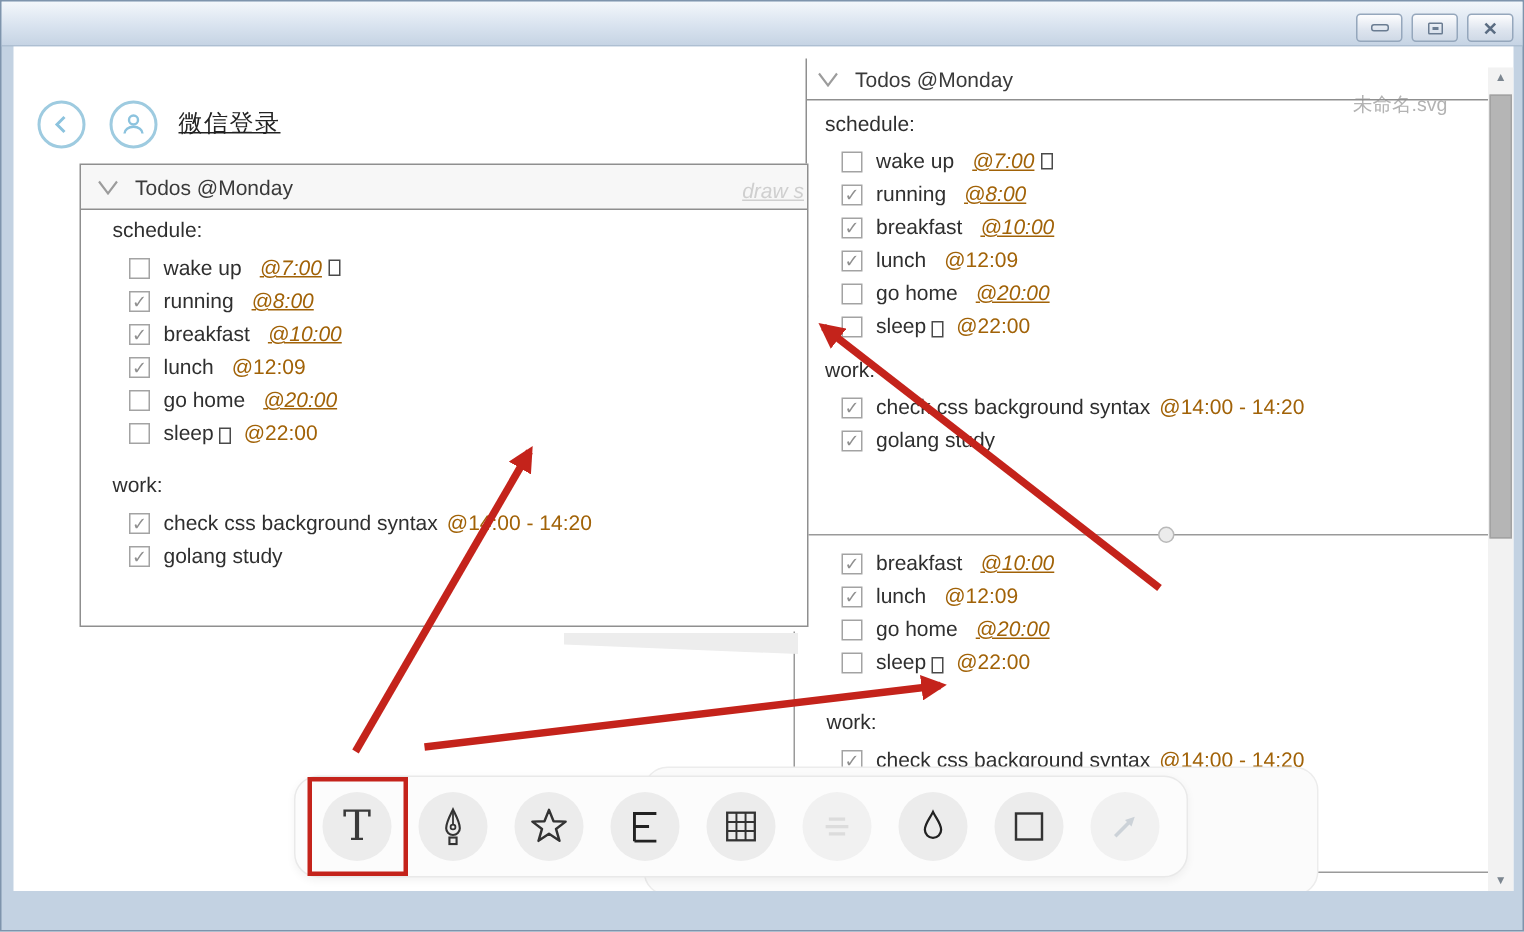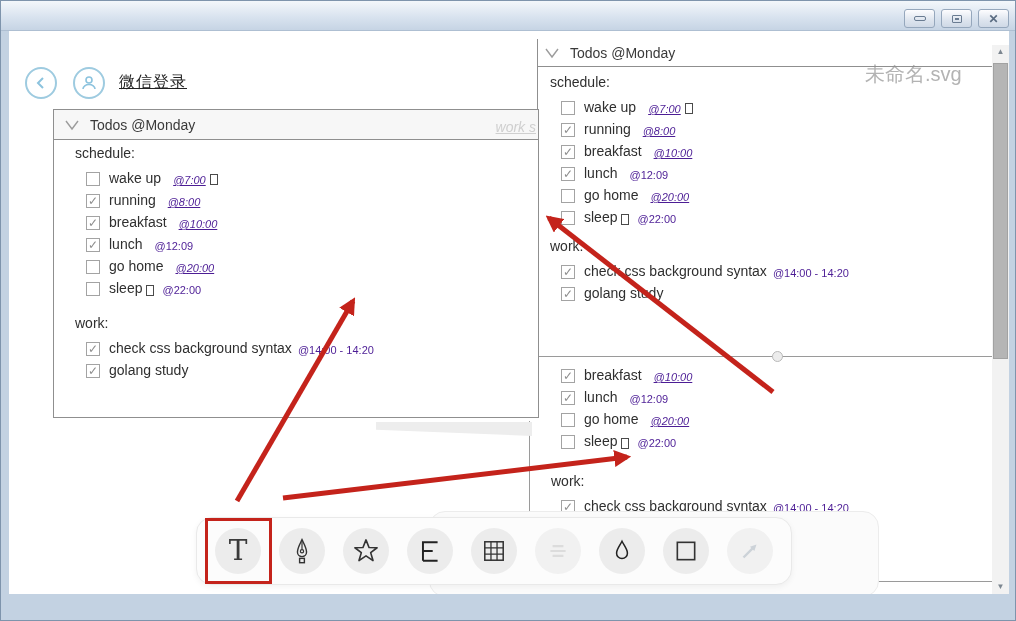--- a/index.html
+++ b/index.html
@@ -22,21 +22,21 @@
 
   .canvas { position:absolute; left:8px; top:30px; width:1000px; height:563px;
     background:#fff; overflow:hidden; }
 
   
   .circle-btn { position:absolute; width:32px; height:32px; border:2px solid #9ecbe0;
     border-radius:50%; display:flex; align-items:center; justify-content:center; background:#fff; }
   .login-link { position:absolute; left:110px; top:41px; font-size:16px; color:#222;
     text-decoration:underline; letter-spacing:1px; }
 
-  .doc-title { position:absolute; left:856px; top:30px; font-size:20px; color:#b3b3b3; }
+  .doc-title { position:absolute; left:893px; top:30px; font-size:13px; color:#b3b3b3; }
 
   
   .panel-border { border:1px solid #8f8f8f; background:#fff; }
   .left-panel { position:absolute; left:44px; top:78px; width:486px; height:309px; z-index:5; }
   .left-panel .phead { height:30px; background:#f7f7f7; border-bottom:1px solid #8f8f8f;
     display:flex; align-items:center; padding-left:10px; position:relative; overflow:hidden; }
   .ptitle { font-size:14px; color:#3a3a3a; margin-left:10px; }
   .chev { color:#9c9c9c; }
   .draw-hint { position:absolute; right:2px; bottom:4px; font-size:14px; font-style:italic;
     color:#cfcfcf; text-decoration:underline; }
@@ -45,21 +45,21 @@
     border-left:1px solid #8f8f8f; background:transparent; }
   .right-panel .phead { height:28px; border-bottom:1px solid #8f8f8f;
     display:flex; align-items:center; padding-left:6px; }
 
   .pbody { padding:2px 0 0 21px; }
   .sec-h { font-size:14px; color:#2f2f2f; height:22px; line-height:22px; }
   .row { display:flex; align-items:flex-end; height:22px; padding-left:11px; }
   .cb { width:14px; height:14px; border:1px solid #a3a3a3; background:#fff; flex:0 0 auto;
     margin-right:9px; font-size:12px; line-height:12px; text-align:center; color:#8f8f8f; }
   .lbl { font-size:14px; color:#2f2f2f; white-space:pre; }
-  .time { font-size:11px; color:#4c1d95; margin-left:12px; white-space:pre; }
+  .time { font-size:14px; color:#a16207; margin-left:12px; white-space:pre; }
   .time.link { font-style:italic; text-decoration:underline; }
   .tofu { display:inline-block; width:8px; height:11px; border:1px solid #4a4a4a;
     margin:0 4px; vertical-align:-1px; }
   .spacer16 { height:16px; } .spacer10 { height:10px; } .spacer21 { height:21px; }
 
   .bottom-section { position:absolute; left:520px; top:327px; width:470px; }
   .bottom-section .row { padding-left:32px; }
   .bottom-section .sec-h { padding-left:22px; }
 
   .divider { position:absolute; left:529px; top:325px; width:461px; height:1px; background:#9a9a9a; }
@@ -234,21 +234,21 @@
   <div class="handle-dot"></div>
   <div class="handle-square"></div>
   <div class="handle-circle"></div>
 
   <div class="left-panel panel-border">
     <div class="phead">
       <svg class="ic chev" width="16" height="12" viewBox="0 0 16 12">
           <polyline points="2,2 8,10 14,2" fill="none" stroke="#9c9c9c" stroke-width="1.4"></polyline>
         </svg>
       <span class="ptitle">Todos @Monday</span>
-      <span class="draw-hint">work s</span>
+      <span class="draw-hint">draw s</span>
     </div>
     <div class="pbody">
       <div class="sec-h">schedule:</div>
       <div class="row">
           <span class="cb"></span>
           <span class="lbl">wake up</span>
           <span class="time link"><span>@7:00</span><span class="tofu"></span></span>
         </div>
       <div class="row">
           <span class="cb">✓</span>

